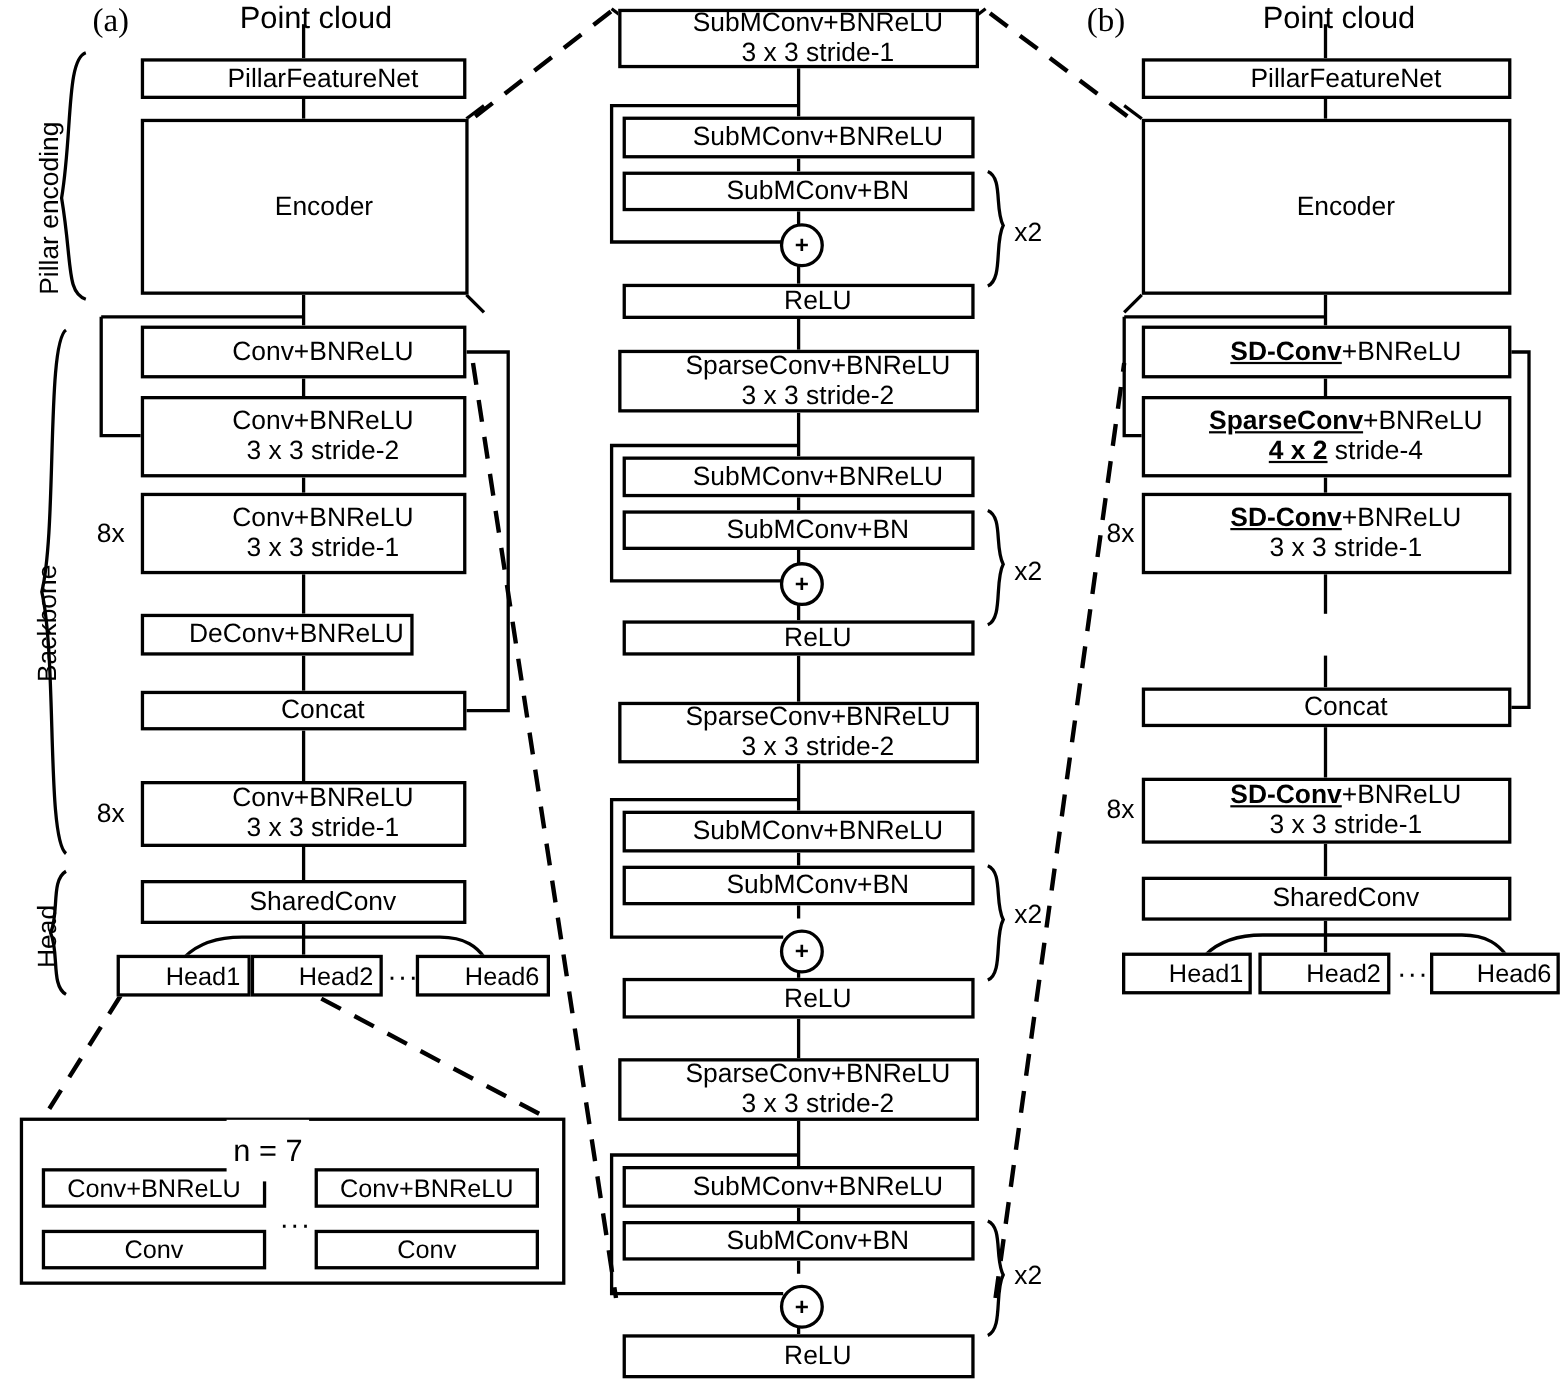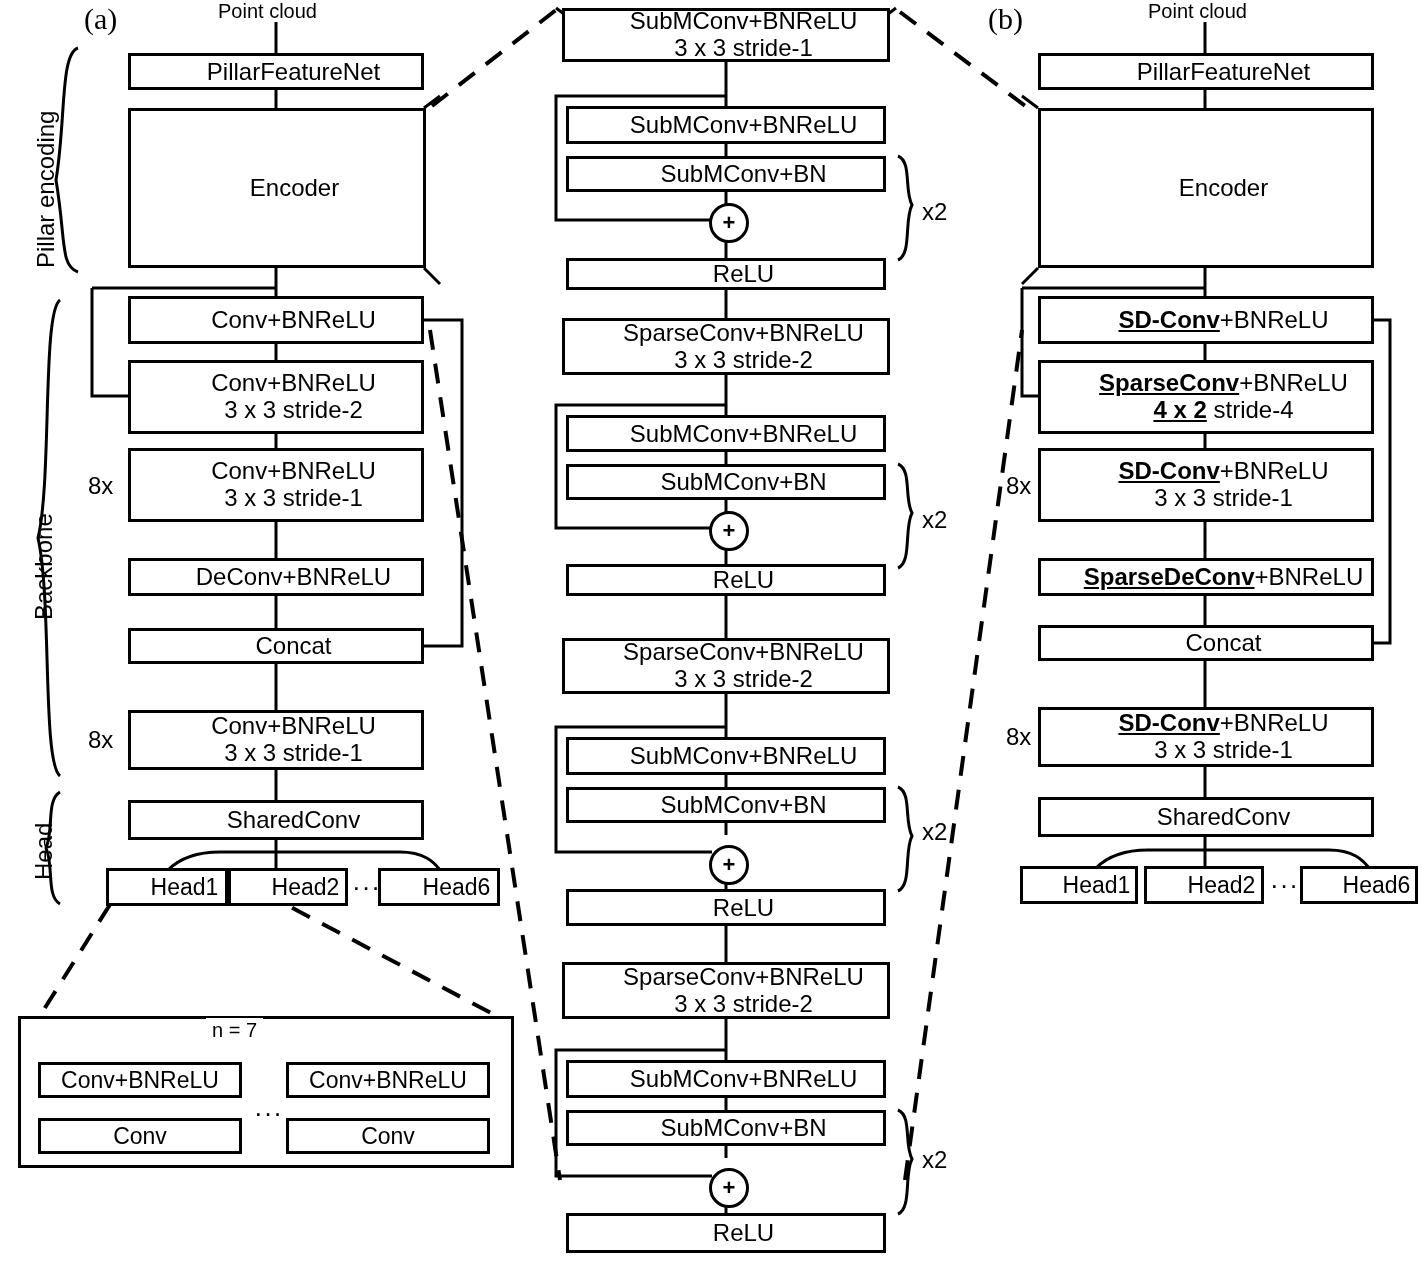--- a/index.html
+++ b/index.html
@@ -7,21 +7,21 @@
        font-family:"Liberation Sans","DejaVu Sans",sans-serif;color:#000;}
   #stage{position:absolute;left:0;top:0;width:1421px;height:1262px;}
   svg#wires{position:absolute;left:0;top:0;width:1421px;height:1262px;pointer-events:none;}
 
   .box{position:absolute;box-sizing:border-box;border:3px solid #000;background:#fff;
        display:flex;align-items:center;justify-content:center;text-align:center;
        font-size:24px;line-height:1.08;z-index:5;white-space:nowrap;padding-left:35px;}
   .box.two-line{line-height:1.12;}
   .box .l1,.box .l2{display:block;}
 
-  .plain-label{position:absolute;font-size:20px;white-space:nowrap;z-index:6;}
+  .plain-label{position:absolute;font-size:28px;white-space:nowrap;z-index:6;}
   .panel-label{position:absolute;font-size:30px;font-family:"Liberation Serif","DejaVu Serif",serif;
                font-style:normal;z-index:6;}
   .rot-label{position:absolute;font-size:24px;transform-origin:0 0;
              transform:rotate(-90deg);white-space:nowrap;z-index:6;}
   .mult{position:absolute;font-size:24px;z-index:6;}
   .dots{position:absolute;font-size:26px;letter-spacing:1px;z-index:6;}
 
   .inset{position:absolute;box-sizing:border-box;border:3px solid #000;background:#fff;z-index:3;}
   .inner-box{position:absolute;box-sizing:border-box;border:3px solid #000;background:#fff;
              display:flex;align-items:center;justify-content:center;font-size:23px;z-index:5;
@@ -169,39 +169,39 @@
     <span class="l1">Conv+BNReLU</span>
     <span class="l2">3 x 3 stride-2</span>
   </div>
 
   <div class="box two-line" style="left:128px;top:448px;width:296px;height:74px;flex-direction:column;">
     <span class="l1">Conv+BNReLU</span>
     <span class="l2">3 x 3 stride-1</span>
   </div>
   <div class="mult" style="left:88px;top:472px;">8x</div>
 
-  <div class="box" style="left:128px;top:558px;width:296px;height:38px;">DeConv+BNReLU</div>
+  <div class="box" style="left:128px;top:558px;width:248px;height:38px;">DeConv+BNReLU</div>
 
   <div class="box" style="left:128px;top:628px;width:296px;height:36px;">Concat</div>
 
   <div class="box two-line" style="left:128px;top:710px;width:296px;height:60px;flex-direction:column;">
     <span class="l1">Conv+BNReLU</span>
     <span class="l2">3 x 3 stride-1</span>
   </div>
   <div class="mult" style="left:88px;top:726px;">8x</div>
 
   <div class="box" style="left:128px;top:800px;width:296px;height:40px;">SharedConv</div>
 
   <div class="box" style="left:106px;top:868px;width:122px;height:38px;font-size:23px;">Head1</div>
   <div class="box" style="left:228px;top:868px;width:120px;height:38px;font-size:23px;">Head2</div>
   <div class="dots" style="left:352px;top:872px;">···</div>
   <div class="box" style="left:378px;top:868px;width:122px;height:38px;font-size:23px;">Head6</div>
 
   <div class="inset" style="left:18px;top:1016px;width:496px;height:152px;"></div>
-  <div class="plain-label" style="left:206px;top:1018px;background:#fff;padding:1px 6px;">n = 7</div>
+  <div class="plain-label" style="left:206px;top:1018px;background:#fff;padding:12px 6px;">n = 7</div>
 
   <div class="inner-box" style="left:38px;top:1062px;width:204px;height:36px;">Conv+BNReLU</div>
   <div class="inner-box" style="left:38px;top:1118px;width:204px;height:36px;">Conv</div>
   <div class="dots" style="left:254px;top:1098px;">···</div>
   <div class="inner-box" style="left:286px;top:1062px;width:204px;height:36px;">Conv+BNReLU</div>
   <div class="inner-box" style="left:286px;top:1118px;width:204px;height:36px;">Conv</div>
 
   <div class="box two-line" style="left:562px;top:8px;width:328px;height:54px;flex-direction:column;">
     <span class="l1">SubMConv+BNReLU</span>
     <span class="l2">3 x 3 stride-1</span>
@@ -258,23 +258,20 @@
     <span class="l1"><b class="u">SparseConv</b><span>+BNReLU</span></span>
     <span class="l2"><b class="u">4 x 2</b><span> stride-4</span></span>
   </div>
 
   <div class="box two-line" style="left:1038px;top:448px;width:336px;height:74px;flex-direction:column;">
     <span class="l1"><b class="u">SD-Conv</b><span>+BNReLU</span></span>
     <span class="l2">3 x 3 stride-1</span>
   </div>
   <div class="mult" style="left:1006px;top:472px;">8x</div>
 
-  <div class="box" style="left:1038px;top:558px;width:336px;height:38px;">
-    <span><b class="u">SparseDeConv</b><span>+BNReLU</span></span>
-  </div>
 
   <div class="box" style="left:1038px;top:625px;width:336px;height:36px;">Concat</div>
 
   <div class="box two-line" style="left:1038px;top:707px;width:336px;height:60px;flex-direction:column;">
     <span class="l1"><b class="u">SD-Conv</b><span>+BNReLU</span></span>
     <span class="l2">3 x 3 stride-1</span>
   </div>
   <div class="mult" style="left:1006px;top:723px;">8x</div>
 
   <div class="box" style="left:1038px;top:797px;width:336px;height:40px;">SharedConv</div>

